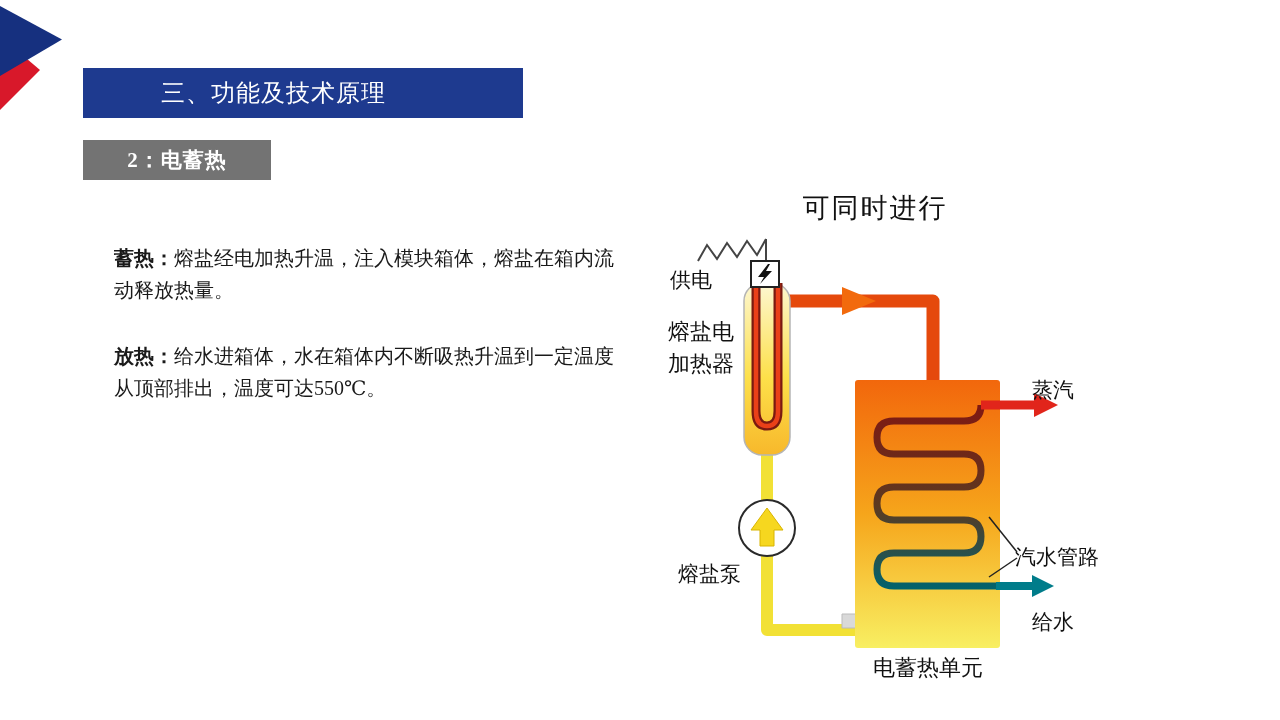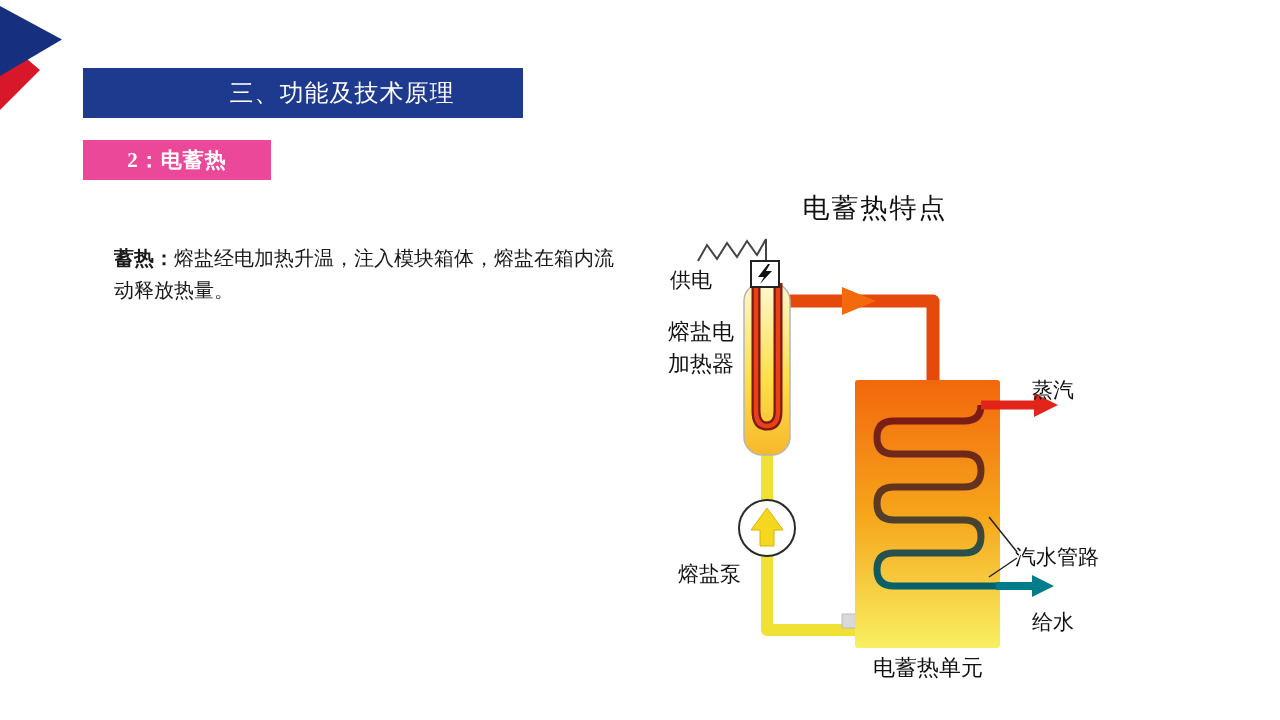--- a/index.html
+++ b/index.html
@@ -10,26 +10,26 @@
   
   .tri{position:absolute;left:0;}
   .tri-red{top:36px;width:40px;height:74px;background:#d8182a;
     clip-path:polygon(0 0,100% 46%,0 100%);z-index:1;}
   .tri-blue{top:6px;width:62px;height:70px;background:#16307f;
     clip-path:polygon(0 0,100% 48%,0 100%);z-index:2;}
   
   .header-bar{
     position:absolute;left:83px;top:68px;width:440px;height:50px;
     background:#1e3a8f;color:#fff;font-size:24px;line-height:50px;
-    padding-left:78px;box-sizing:border-box;letter-spacing:1px;text-align:center;
+    padding-left:78px;box-sizing:border-box;letter-spacing:1px;
   }
   
   .badge{
     position:absolute;left:83px;top:140px;width:188px;height:40px;
-    background:#ec4899;color:#fff;font-weight:bold;font-size:21px;
+    background:#737373;color:#fff;font-weight:bold;font-size:21px;
     line-height:40px;text-align:center;letter-spacing:1px;
   }
   
   .body-text{
     position:absolute;left:114px;top:242px;width:508px;
     font-size:20px;line-height:1.6;color:#1a1a1a;
   }
   .body-text p{margin:0 0 34px 0;}
   .body-text .lead{font-weight:bold;}
   
@@ -52,23 +52,24 @@
   <div class="header-bar">
     <span>三、功能及技术原理</span>
   </div>
 
   <div class="badge">
     <span>2：电蓄热</span>
   </div>
 
   <div class="body-text">
     <p><span class="lead">蓄热：</span><span>熔盐经电加热升温，注入模块箱体，熔盐在箱内流动释放热量。</span></p>
+    <p><span class="lead">放热：</span><span>给水进箱体，水在箱体内不断吸热升温到一定温度从顶部排出，温度可达550℃。</span></p>
   </div>
 
-  <div class="diagram-title">电蓄热特点</div>
+  <div class="diagram-title">可同时进行</div>
 
   <svg class="diagram-svg" width="470" height="475" viewBox="0 0 470 475">
     <defs>
       <linearGradient id="heaterGrad" x1="0" y1="0" x2="0" y2="1">
         <stop offset="0" stop-color="#fdf7d2"></stop>
         <stop offset="0.55" stop-color="#fde04a"></stop>
         <stop offset="1" stop-color="#f7b82b"></stop>
       </linearGradient>
       <linearGradient id="tankGrad" x1="0" y1="0" x2="0" y2="1">
         <stop offset="0" stop-color="#f2670c"></stop>

